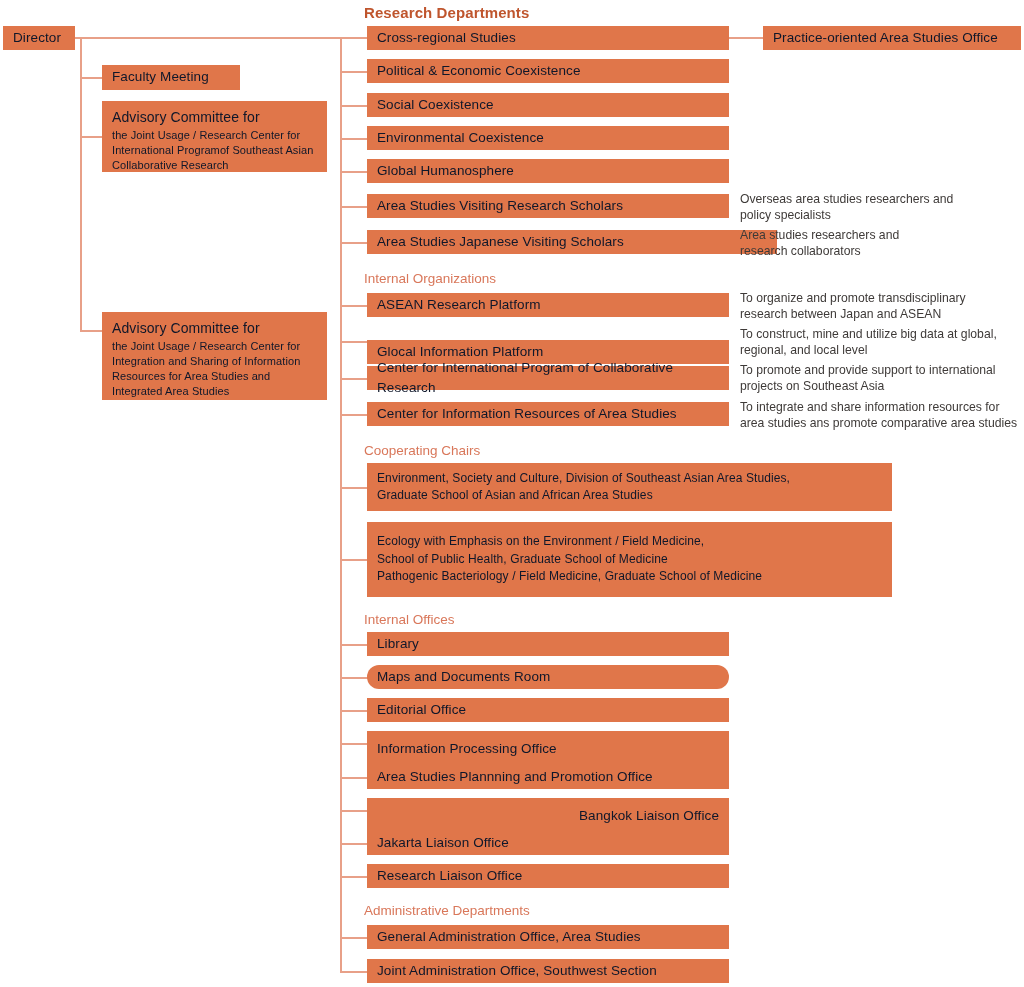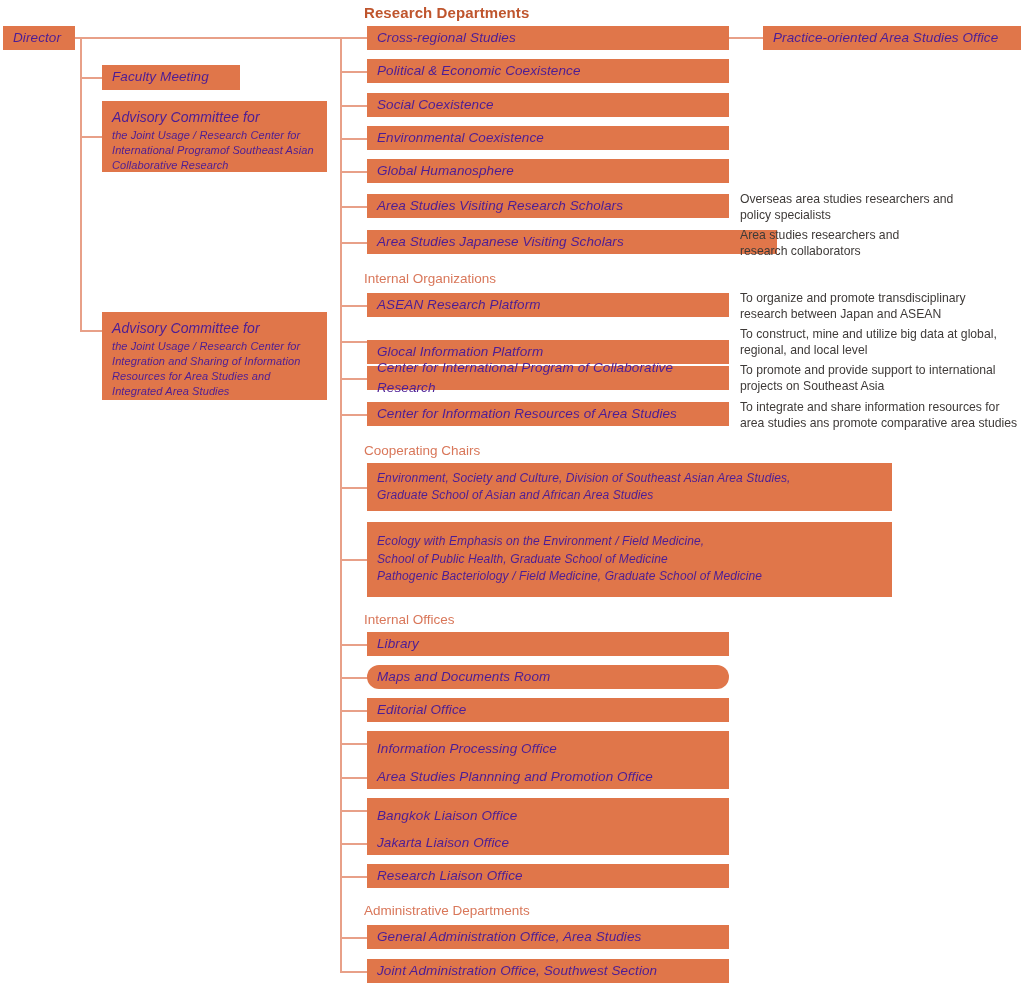--- a/index.html
+++ b/index.html
@@ -23,30 +23,29 @@
     position: absolute;
     background: #E8A088;
   }
   .line-h { height: 2px; }
   .line-v { width: 2px; }
 
   
   .box {
     position: absolute;
     background: #E0764A;
-    color: #4c1d95;
+    color: #0f172a;
     box-sizing: border-box;
     display: flex;
     flex-direction: column;
     justify-content: center;
     padding: 4px 10px;
     font-size: 13.5px;
     line-height: 1.5;
     letter-spacing: 0.1px;
-    font-style: italic;
   }
   .box.center { justify-content: center; }
   .box .l1 { display: block; }
   .box .sub {
     display: block;
     font-size: 11px;
     line-height: 1.35;
   }
   .box .title-lg {
     display: block;
@@ -239,21 +238,21 @@
   </div>
   <div class="box center" style="left:367px; top:698px; width:362px; height:24px;">
     <span class="l1">Editorial Office</span>
   </div>
   <div class="box center" style="left:367px; top:731px; width:362px; height:36px;">
     <span class="l1">Information Processing Office</span>
   </div>
   <div class="box center" style="left:367px; top:765px; width:362px; height:24px;">
     <span class="l1">Area Studies Plannning and Promotion Office</span>
   </div>
-  <div class="box center" style="left:367px; top:798px; width:362px; height:36px;">
+  <div class="box center" style="left:367px; top:798px; width:362px; height:36px;text-align:right;">
     <span class="l1">Bangkok Liaison Office</span>
   </div>
   <div class="box center" style="left:367px; top:831px; width:362px; height:24px;">
     <span class="l1">Jakarta Liaison Office</span>
   </div>
   <div class="box center" style="left:367px; top:864px; width:362px; height:24px;">
     <span class="l1">Research Liaison Office</span>
   </div>
 
   <div class="section-label" style="left:364px; top:903px;">Administrative Departments</div>

